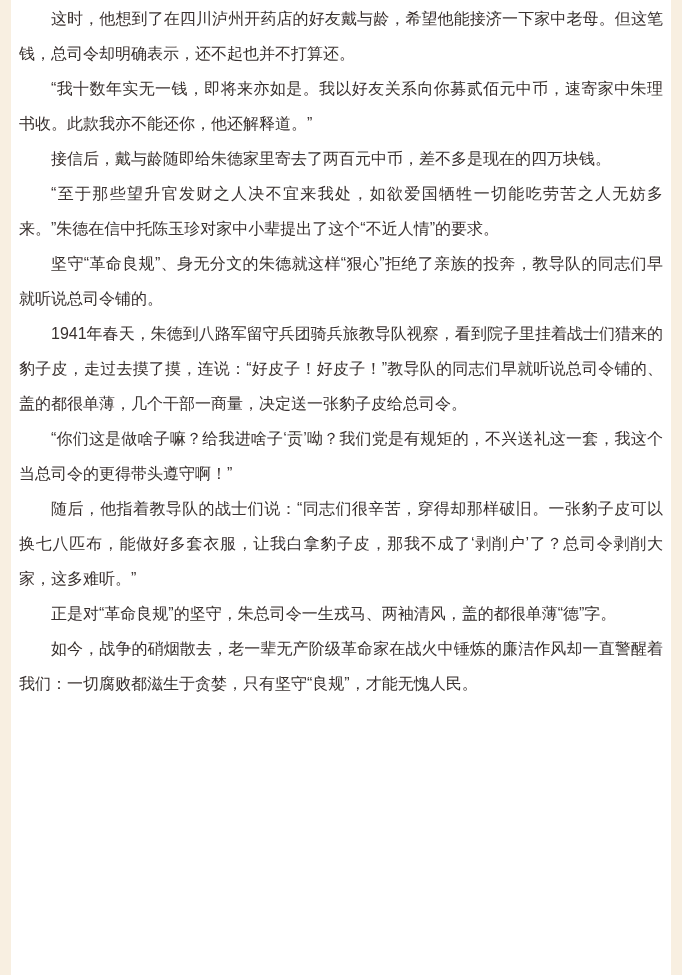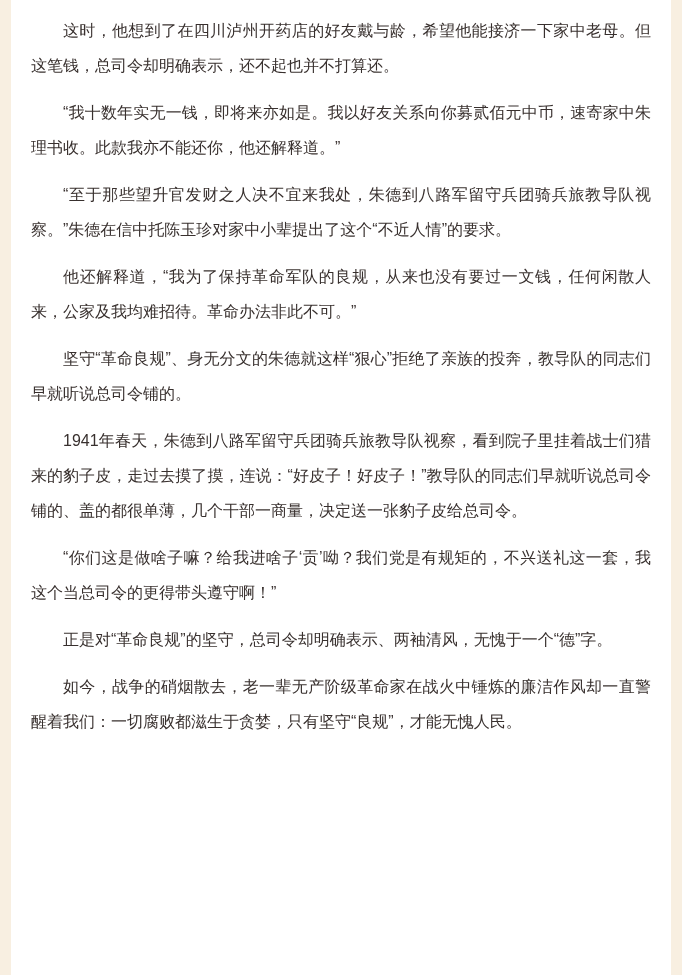--- a/index.html
+++ b/index.html
@@ -22,39 +22,40 @@
     background:var(--border-bg);
   }
   .content{
     margin:0 11px;
     width:660px;
     height:975px;
     background:var(--content-bg);
     padding:1px 8px 10px 8px;
   }
   .content p{
-    margin:12px;
+    margin:0;
     padding:0;
     text-indent:2em;
     font-size:16px;
     line-height:35px;
     color:var(--text-color);
     text-align:justify;
     letter-spacing:0;
     word-break:break-all;
   }
 </style>
 </head>
 <body>
 
 <div class="page">
   <div class="content">
     <p>这时，他想到了在四川泸州开药店的好友戴与龄，希望他能接济一下家中老母。但这笔钱，总司令却明确表示，还不起也并不打算还。</p>
     <p>“我十数年实无一钱，即将来亦如是。我以好友关系向你募贰佰元中币，速寄家中朱理书收。此款我亦不能还你，他还解释道。”</p>
-    <p>“至于那些望升官发财之人决不宜来我处，朱德到八路军留守兵团骑兵旅教导队视察。”朱德在信中托陈玉珍对家中小辈提出了这个“不近人情”的要求。</p>
-    <p>他还解释道，“我为了保持革命军队的良规，从来也没有要过一文钱，任何闲散人来，公家及我均难招待。革命办法非此不可。”</p>
+    <p>接信后，戴与龄随即给朱德家里寄去了两百元中币，差不多是现在的四万块钱。</p>
+    <p>“至于那些望升官发财之人决不宜来我处，如欲爱国牺牲一切能吃劳苦之人无妨多来。”朱德在信中托陈玉珍对家中小辈提出了这个“不近人情”的要求。</p>
     <p>坚守“革命良规”、身无分文的朱德就这样“狠心”拒绝了亲族的投奔，教导队的同志们早就听说总司令铺的。</p>
     <p>1941年春天，朱德到八路军留守兵团骑兵旅教导队视察，看到院子里挂着战士们猎来的豹子皮，走过去摸了摸，连说：“好皮子！好皮子！”教导队的同志们早就听说总司令铺的、盖的都很单薄，几个干部一商量，决定送一张豹子皮给总司令。</p>
     <p>“你们这是做啥子嘛？给我进啥子‘贡’呦？我们党是有规矩的，不兴送礼这一套，我这个当总司令的更得带头遵守啊！”</p>
-    <p>正是对“革命良规”的坚守，总司令却明确表示、两袖清风，无愧于一个“德”字。</p>
+    <p>随后，他指着教导队的战士们说：“同志们很辛苦，穿得却那样破旧。一张豹子皮可以换七八匹布，能做好多套衣服，让我白拿豹子皮，那我不成了‘剥削户’了？总司令剥削大家，这多难听。”</p>
+    <p>正是对“革命良规”的坚守，朱总司令一生戎马、两袖清风，盖的都很单薄“德”字。</p>
     <p>如今，战争的硝烟散去，老一辈无产阶级革命家在战火中锤炼的廉洁作风却一直警醒着我们：一切腐败都滋生于贪婪，只有坚守“良规”，才能无愧人民。</p>
   </div>
 </div>
 
 </body></html>

